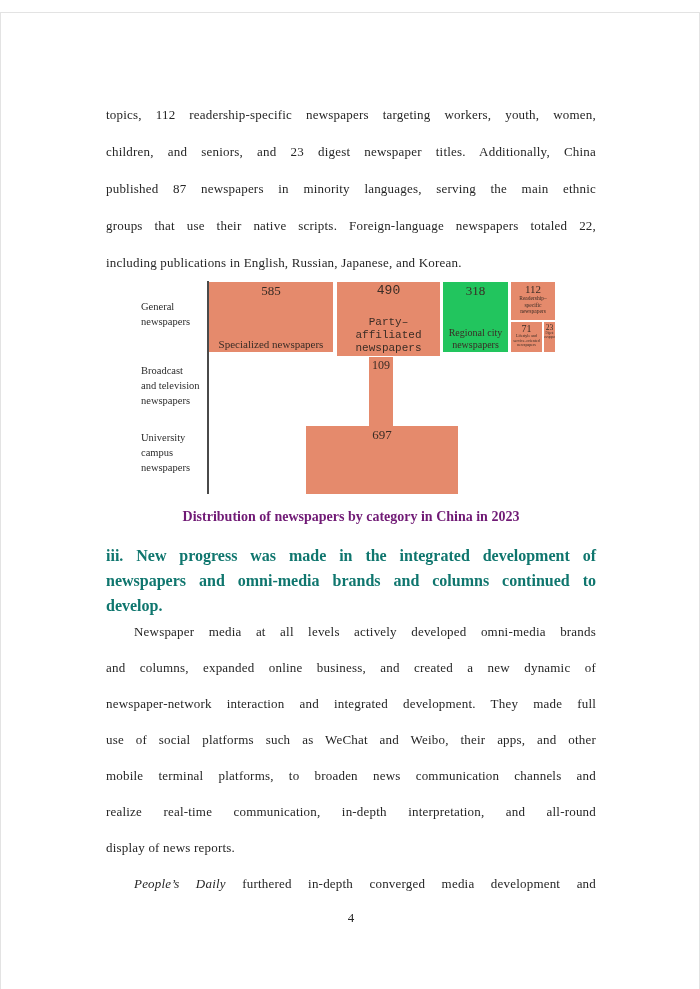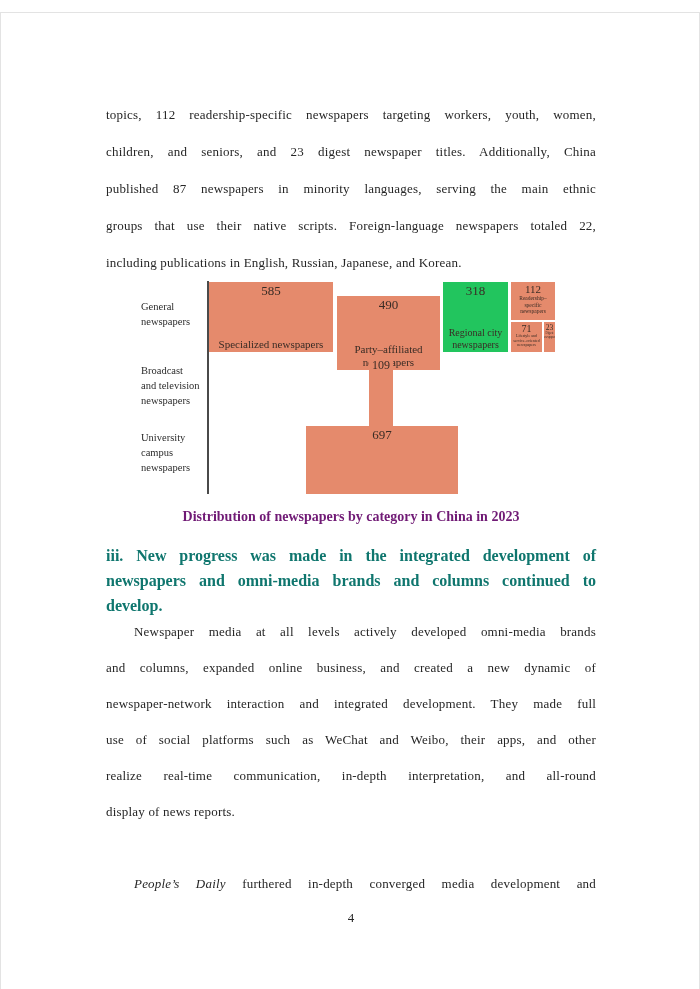--- a/index.html
+++ b/index.html
@@ -32,21 +32,21 @@
   .rl-university{top:150px;}
   .box{
     position:absolute;
     box-sizing:border-box;
     display:flex;flex-direction:column;align-items:center;justify-content:space-between;
     text-align:center;color:#3a2c25;overflow:hidden;padding:1px;
   }
   .box .num{font-size:13px;line-height:15px;}
   .box .blabel{font-size:11px;line-height:13px;margin-top:3px;}
   .b585{left:68px;top:2px;width:124px;height:70px;}
-  .b490{left:196px;top:16px;width:103px;height:74px;}
+  .b490{left:196px;top:2px;width:103px;height:74px;font-family:Liberation Mono, monospace;}
   .b318{left:302px;top:2px;width:65px;height:70px;}
   .b318 .blabel{font-size:10px;line-height:12px;}
   .b112{left:370px;top:2px;width:44px;height:38px;justify-content:flex-start;}
   .b112 .num{font-size:11px;line-height:12px;}
   .b112 .blabel{font-size:5.5px;line-height:6.5px;margin-top:0;}
   .b71{left:370px;top:42px;width:31px;height:30px;justify-content:flex-start;}
   .b71 .num{font-size:10px;line-height:11px;}
   .b71 .blabel{font-size:4px;line-height:4.6px;margin-top:0;}
   .b23{left:403px;top:42px;width:11px;height:30px;justify-content:flex-start;}
   .b23 .num{font-size:7.5px;line-height:9px;}
@@ -125,20 +125,21 @@
     <div class="hline j">iii. New progress was made in the integrated development of</div>
     <div class="hline j">newspapers and omni-media brands and columns continued to</div>
     <div class="hline">develop.</div>
   </div>
 
   <div class="textcol para2" style="top:601px">
     <div class="line j" style="text-indent:28px">Newspaper media at all levels actively developed omni-media brands</div>
     <div class="line j">and columns, expanded online business, and created a new dynamic of</div>
     <div class="line j">newspaper-network interaction and integrated development. They made full</div>
     <div class="line j">use of  social platforms such as WeChat and Weibo, their apps, and other</div>
+    <div class="line j">mobile terminal platforms, to broaden news communication channels and</div>
     <div class="line j">realize real-time communication, in-depth interpretation, and all-round</div>
     <div class="line">display of  news reports.</div>
   </div>
 
   <div class="textcol para2" style="top:853px">
     <div class="line j" style="text-indent:28px">
       <i>People’s Daily</i>
       <span>furthered in-depth converged media development and</span>
     </div>
   </div>

